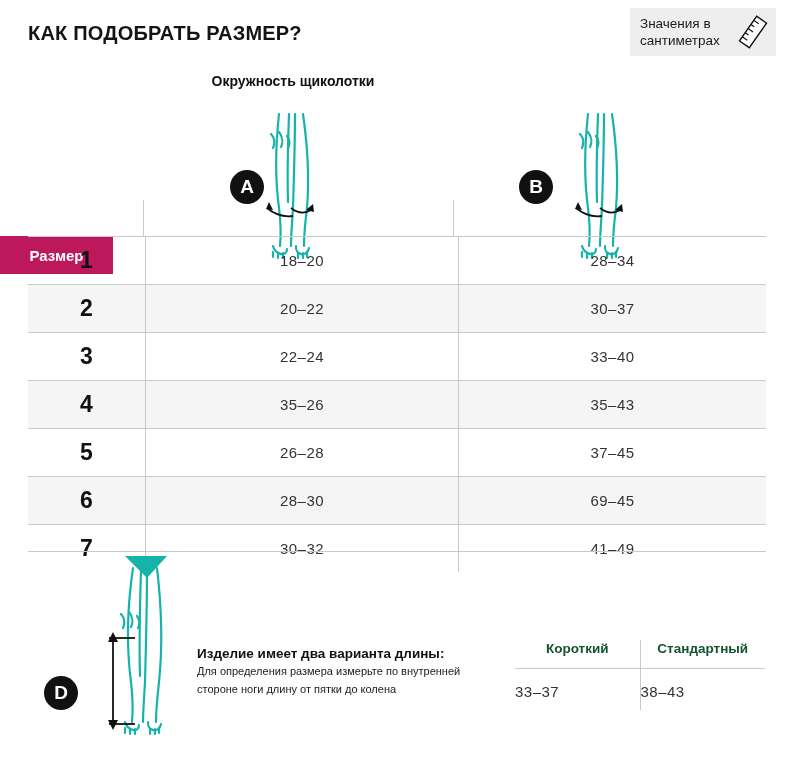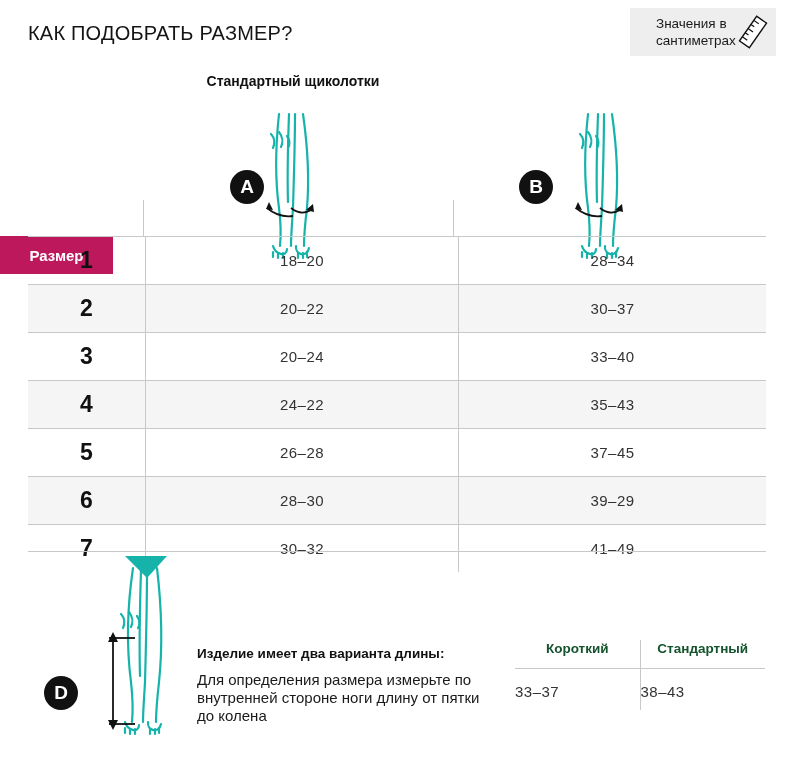--- a/index.html
+++ b/index.html
@@ -20,34 +20,34 @@
     width: 794px;
     height: 761px;
   }
 
   
   .title {
     position: absolute;
     left: 28px;
     top: 22px;
     font-size: 20px;
-    font-weight: normal;
+    font-weight: bold;
     letter-spacing: 0.2px;
     color: #141414;
   }
   .units-badge {
     position: absolute;
     right: 18px;
     top: 8px;
     width: 146px;
     height: 48px;
     background: #eeeeee;
     display: flex;
     align-items: center;
-    padding-left: 26px;
+    padding-left: 10px;
     box-sizing: border-box;
   }
   .units-badge .units-text {
     font-size: 13.5px;
     line-height: 17px;
     color: #1a1a1a;
     width: 96px;
   }
   .units-badge .ruler-icon {
     position: absolute;
@@ -164,24 +164,24 @@
   .length-note {
     position: absolute;
     left: 197px;
     top: 646px;
     width: 300px;
   }
   .length-note .note-title {
     font-size: 13.5px;
     font-weight: bold;
     color: #111;
-    margin-bottom: 10px;
+    margin-bottom: 1px;
   }
   .length-note .note-body {
-    font-size: 15px;
+    font-size: 11px;
     line-height: 18px;
     color: #1a1a1a;
   }
   .length-table {
     position: absolute;
     left: 515px;
     top: 640px;
     width: 250px;
   }
   .length-table table {
@@ -220,21 +220,21 @@
         <rect x="9" y="2" width="12" height="30" fill="#ffffff" stroke="#111" stroke-width="1.4"></rect>
         <line x1="9" y1="7" x2="15" y2="7" stroke="#111" stroke-width="1.2"></line>
         <line x1="9" y1="12" x2="13" y2="12" stroke="#111" stroke-width="1.2"></line>
         <line x1="9" y1="17" x2="15" y2="17" stroke="#111" stroke-width="1.2"></line>
         <line x1="9" y1="22" x2="13" y2="22" stroke="#111" stroke-width="1.2"></line>
         <line x1="9" y1="27" x2="15" y2="27" stroke="#111" stroke-width="1.2"></line>
       </g>
     </svg>
   </div>
 
-  <div class="col-head" id="colhead-ankle">Стандартный щиколотки</div>
+  <div class="col-head" id="colhead-ankle">Окружность щиколотки</div>
 
   <svg class="leg-fig" id="fig-a" viewBox="0 0 110 150">
     <g fill="none" stroke="#16b3ab" stroke-width="2.2" stroke-linecap="round">
       <path d="M36 2 C33 30, 31 60, 36 96 C38 112, 38 124, 37 134"></path>
       <path d="M52 2 C52 32, 51 62, 50 96 C49 112, 48 124, 48 134"></path>
       <path d="M60 2 C64 30, 67 60, 64 96 C62 112, 61 124, 61 134"></path>
       <path d="M46 2 C45 30, 44 58, 45 90"></path>
       <path d="M30 134 C32 142, 44 146, 44 137"></path>
       <path d="M53 134 C52 143, 64 146, 66 136"></path>
       <path d="M30 140 l0 5 M35 141 l0 5 M40 141 l0 5 M55 141 l0 5 M60 141 l0 5 M64 140 l0 5"></path>
@@ -286,37 +286,37 @@
             <td class="c-val first">18–20</td>
             <td class="c-val">28–34</td>
           </tr>
           <tr class="zebra">
             <td class="c-size">2</td>
             <td class="c-val first">20–22</td>
             <td class="c-val">30–37</td>
           </tr>
           <tr>
             <td class="c-size">3</td>
-            <td class="c-val first">20–24</td>
+            <td class="c-val first">22–24</td>
             <td class="c-val">33–40</td>
           </tr>
           <tr class="zebra">
             <td class="c-size">4</td>
-            <td class="c-val first">24–22</td>
+            <td class="c-val first">35–26</td>
             <td class="c-val">35–43</td>
           </tr>
           <tr>
             <td class="c-size">5</td>
             <td class="c-val first">26–28</td>
             <td class="c-val">37–45</td>
           </tr>
           <tr class="zebra">
             <td class="c-size">6</td>
             <td class="c-val first">28–30</td>
-            <td class="c-val">39–29</td>
+            <td class="c-val">69–45</td>
           </tr>
           <tr>
             <td class="c-size">7</td>
             <td class="c-val first">30–32</td>
             <td class="c-val">41–49</td>
           </tr>
         </tbody>
     </table>
   </div>
   <div class="table-bottom-line"></div>

